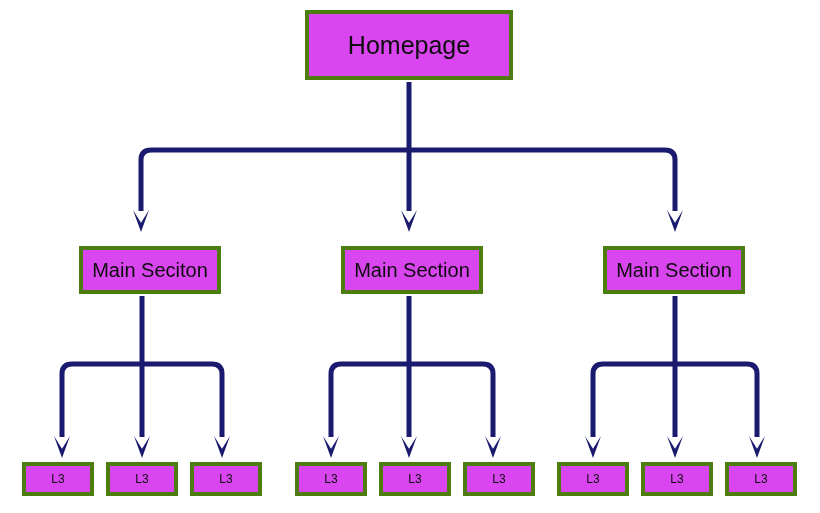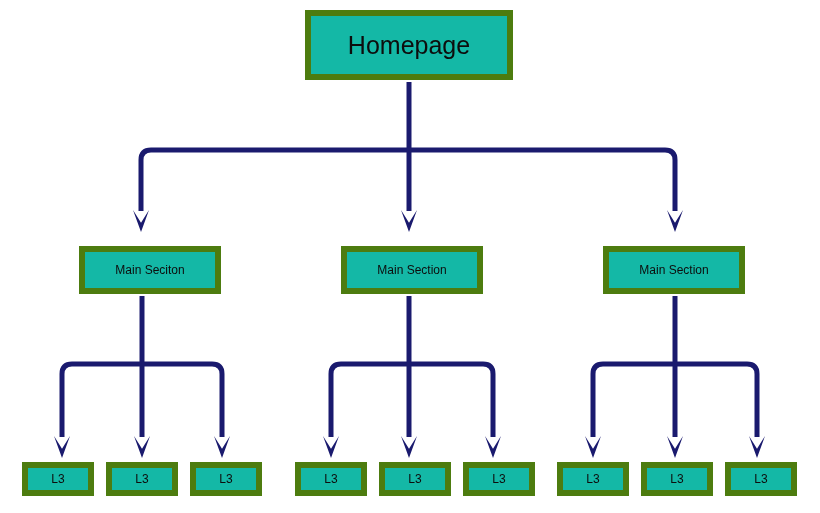--- a/index.html
+++ b/index.html
@@ -22,36 +22,36 @@
   #connector-layer {
     position: absolute;
     left: 0;
     top: 0;
     width: 820px;
     height: 513px;
   }
   .node {
     position: absolute;
     box-sizing: border-box;
-    background: #14b8a6;
-    border: 6px solid #4d7c0f;
+    background: #d946ef;
+    border: 4px solid #4d7c0f;
     color: #0d0d0d;
     display: flex;
     align-items: center;
     justify-content: center;
     text-align: center;
     line-height: 1;
     white-space: nowrap;
     z-index: 2;
   }
   .node-root {
     font-size: 25px;
   }
   .node-main {
-    font-size: 12px;
+    font-size: 20px;
   }
   .node-leaf {
     font-size: 12px;
   }
 </style>
 </head>
 <body>
 
 <div id="diagram">
 

